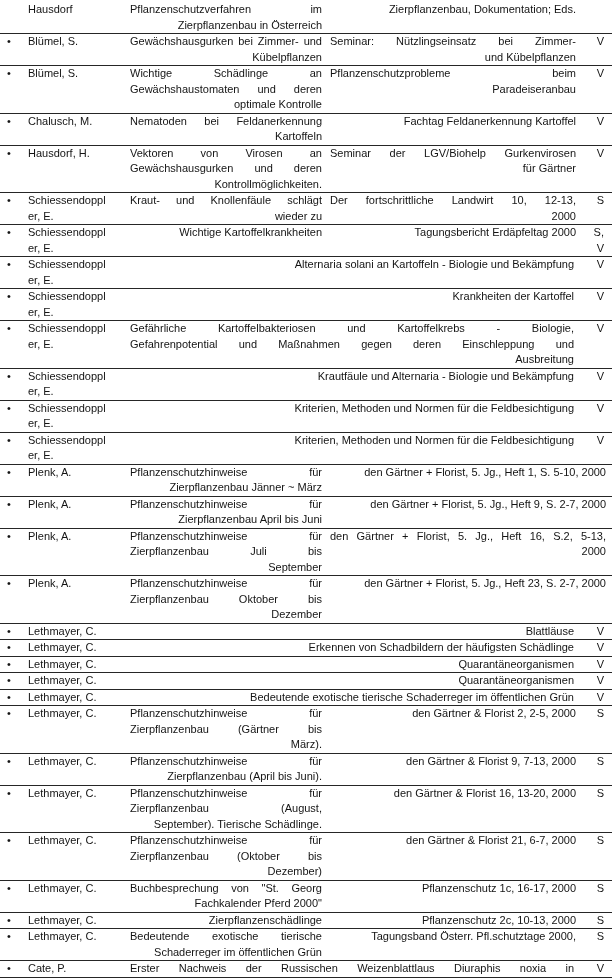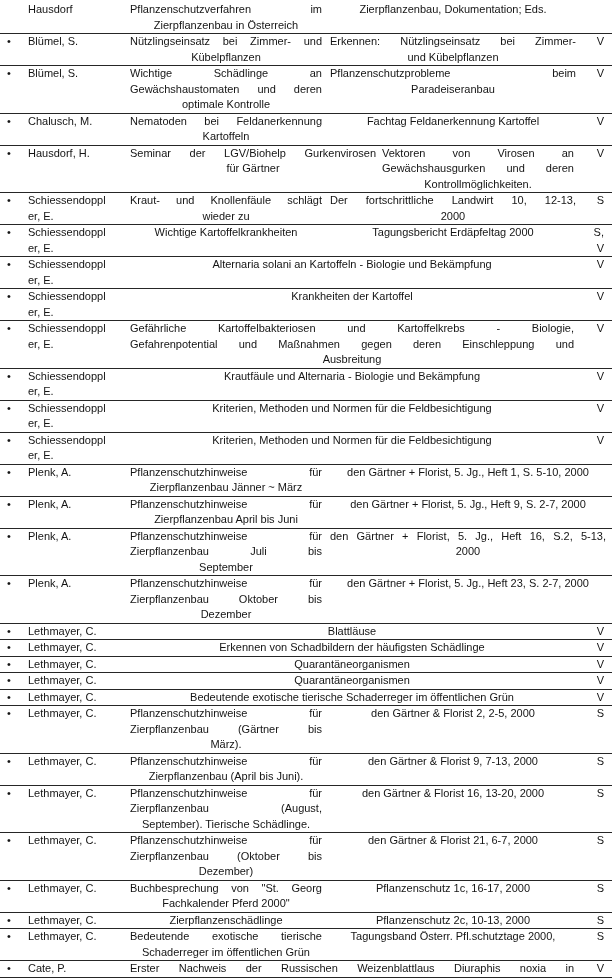--- a/index.html
+++ b/index.html
@@ -55,21 +55,21 @@
     white-space: pre-line;
   }
   
   .row.wide .c-title { width: auto; flex: 1 1 auto; min-width: 0; }
   
   .line {
     text-align: justify;
     text-align-last: justify;
   }
   .line:last-child {
-    text-align: center;
+    text-align: right;
     text-align-last: auto;
   }
   .row.jall .line:last-child {
     text-align: justify;
     text-align-last: justify;
   }
 </style>
 </head>
 <body>
 
@@ -85,25 +85,25 @@
     <div class="cell c-source">
           <div class="line">Zierpflanzenbau, Dokumentation; Eds.</div>
         </div>
     <div class="cell c-type"></div>
   </div>
 
   <div class="row">
     <div class="cell c-bullet">•</div>
     <div class="cell c-author">Blümel, S.</div>
     <div class="cell c-title">
-          <div class="line">Nützlingseinsatz bei Zimmer- und</div>
+          <div class="line">Gewächshausgurken bei Zimmer- und</div>
           <div class="line">Kübelpflanzen</div>
         </div>
     <div class="cell c-source">
-          <div class="line">Erkennen: Nützlingseinsatz bei Zimmer-</div>
+          <div class="line">Seminar: Nützlingseinsatz bei Zimmer-</div>
           <div class="line">und Kübelpflanzen</div>
         </div>
     <div class="cell c-type">V</div>
   </div>
 
   <div class="row">
     <div class="cell c-bullet">•</div>
     <div class="cell c-author">Blümel, S.</div>
     <div class="cell c-title">
           <div class="line">Wichtige Schädlinge an</div>
@@ -126,29 +126,29 @@
         </div>
     <div class="cell c-source">
           <div class="line">Fachtag Feldanerkennung Kartoffel</div>
         </div>
     <div class="cell c-type">V</div>
   </div>
 
   <div class="row">
     <div class="cell c-bullet">•</div>
     <div class="cell c-author">Hausdorf, H.</div>
-    <div class="cell c-source">
-          <div class="line">Seminar der LGV/Biohelp Gurkenvirosen</div>
-          <div class="line">für Gärtner</div>
-        </div>
     <div class="cell c-title">
           <div class="line">Vektoren von Virosen an</div>
           <div class="line">Gewächshausgurken und deren</div>
           <div class="line">Kontrollmöglichkeiten.</div>
         </div>
+    <div class="cell c-source">
+          <div class="line">Seminar der LGV/Biohelp Gurkenvirosen</div>
+          <div class="line">für Gärtner</div>
+        </div>
     <div class="cell c-type">V</div>
   </div>
 
   <div class="row">
     <div class="cell c-bullet">•</div>
     <div class="cell c-author">Schiessendoppl
 er, E.</div>
     <div class="cell c-title">
           <div class="line">Kraut- und Knollenfäule schlägt</div>
           <div class="line">wieder zu</div>

